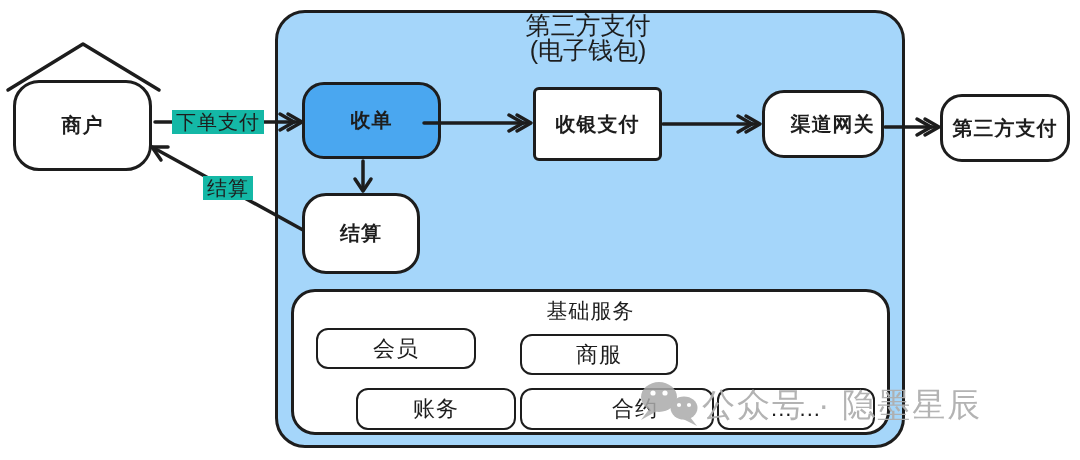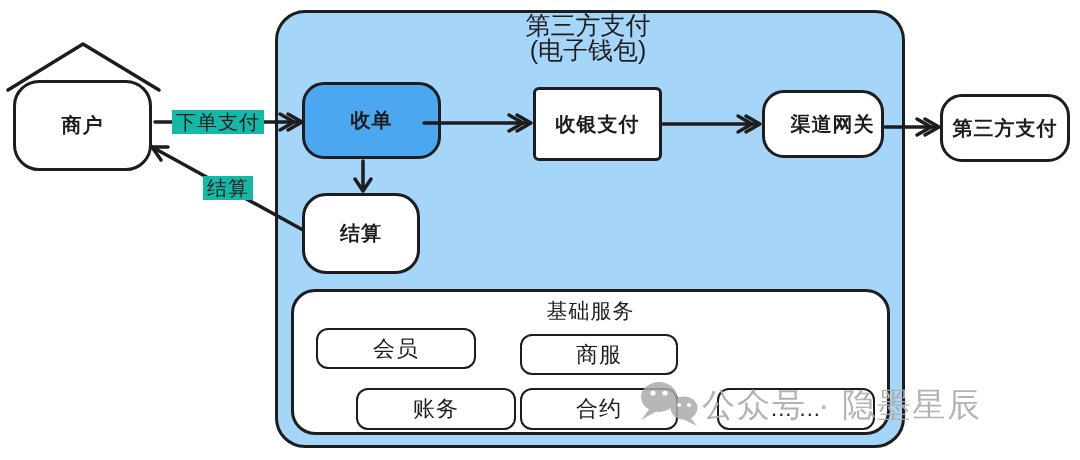--- a/index.html
+++ b/index.html
@@ -92,21 +92,21 @@
     <div class="panel-title">基础服务</div>
     <div class="svc" style="left:22px;top:36px;width:156px;height:37px;">
       <span>会员</span>
     </div>
     <div class="svc" style="left:226px;top:42px;width:154px;height:37px;text-align:right;">
       <span>商服</span>
     </div>
     <div class="svc" style="left:22px;top:96px;width:156px;height:38px;margin-left:40px;">
       <span>账务</span>
     </div>
-    <div class="svc" style="left:226px;top:96px;width:154px;height:38px;">
+    <div class="svc" style="left:226px;top:96px;width:154px;height:38px;padding-left:36px;">
       <span>合约</span>
     </div>
     <div class="svc" style="left:423px;top:96px;width:154px;height:38px;">
       <span>... ...</span>
     </div>
   </div>
 
   <svg id="arrow-layer" width="1080" height="460">
 
     <line class="edge" x1="155" y1="122" x2="300" y2="122"></line>

